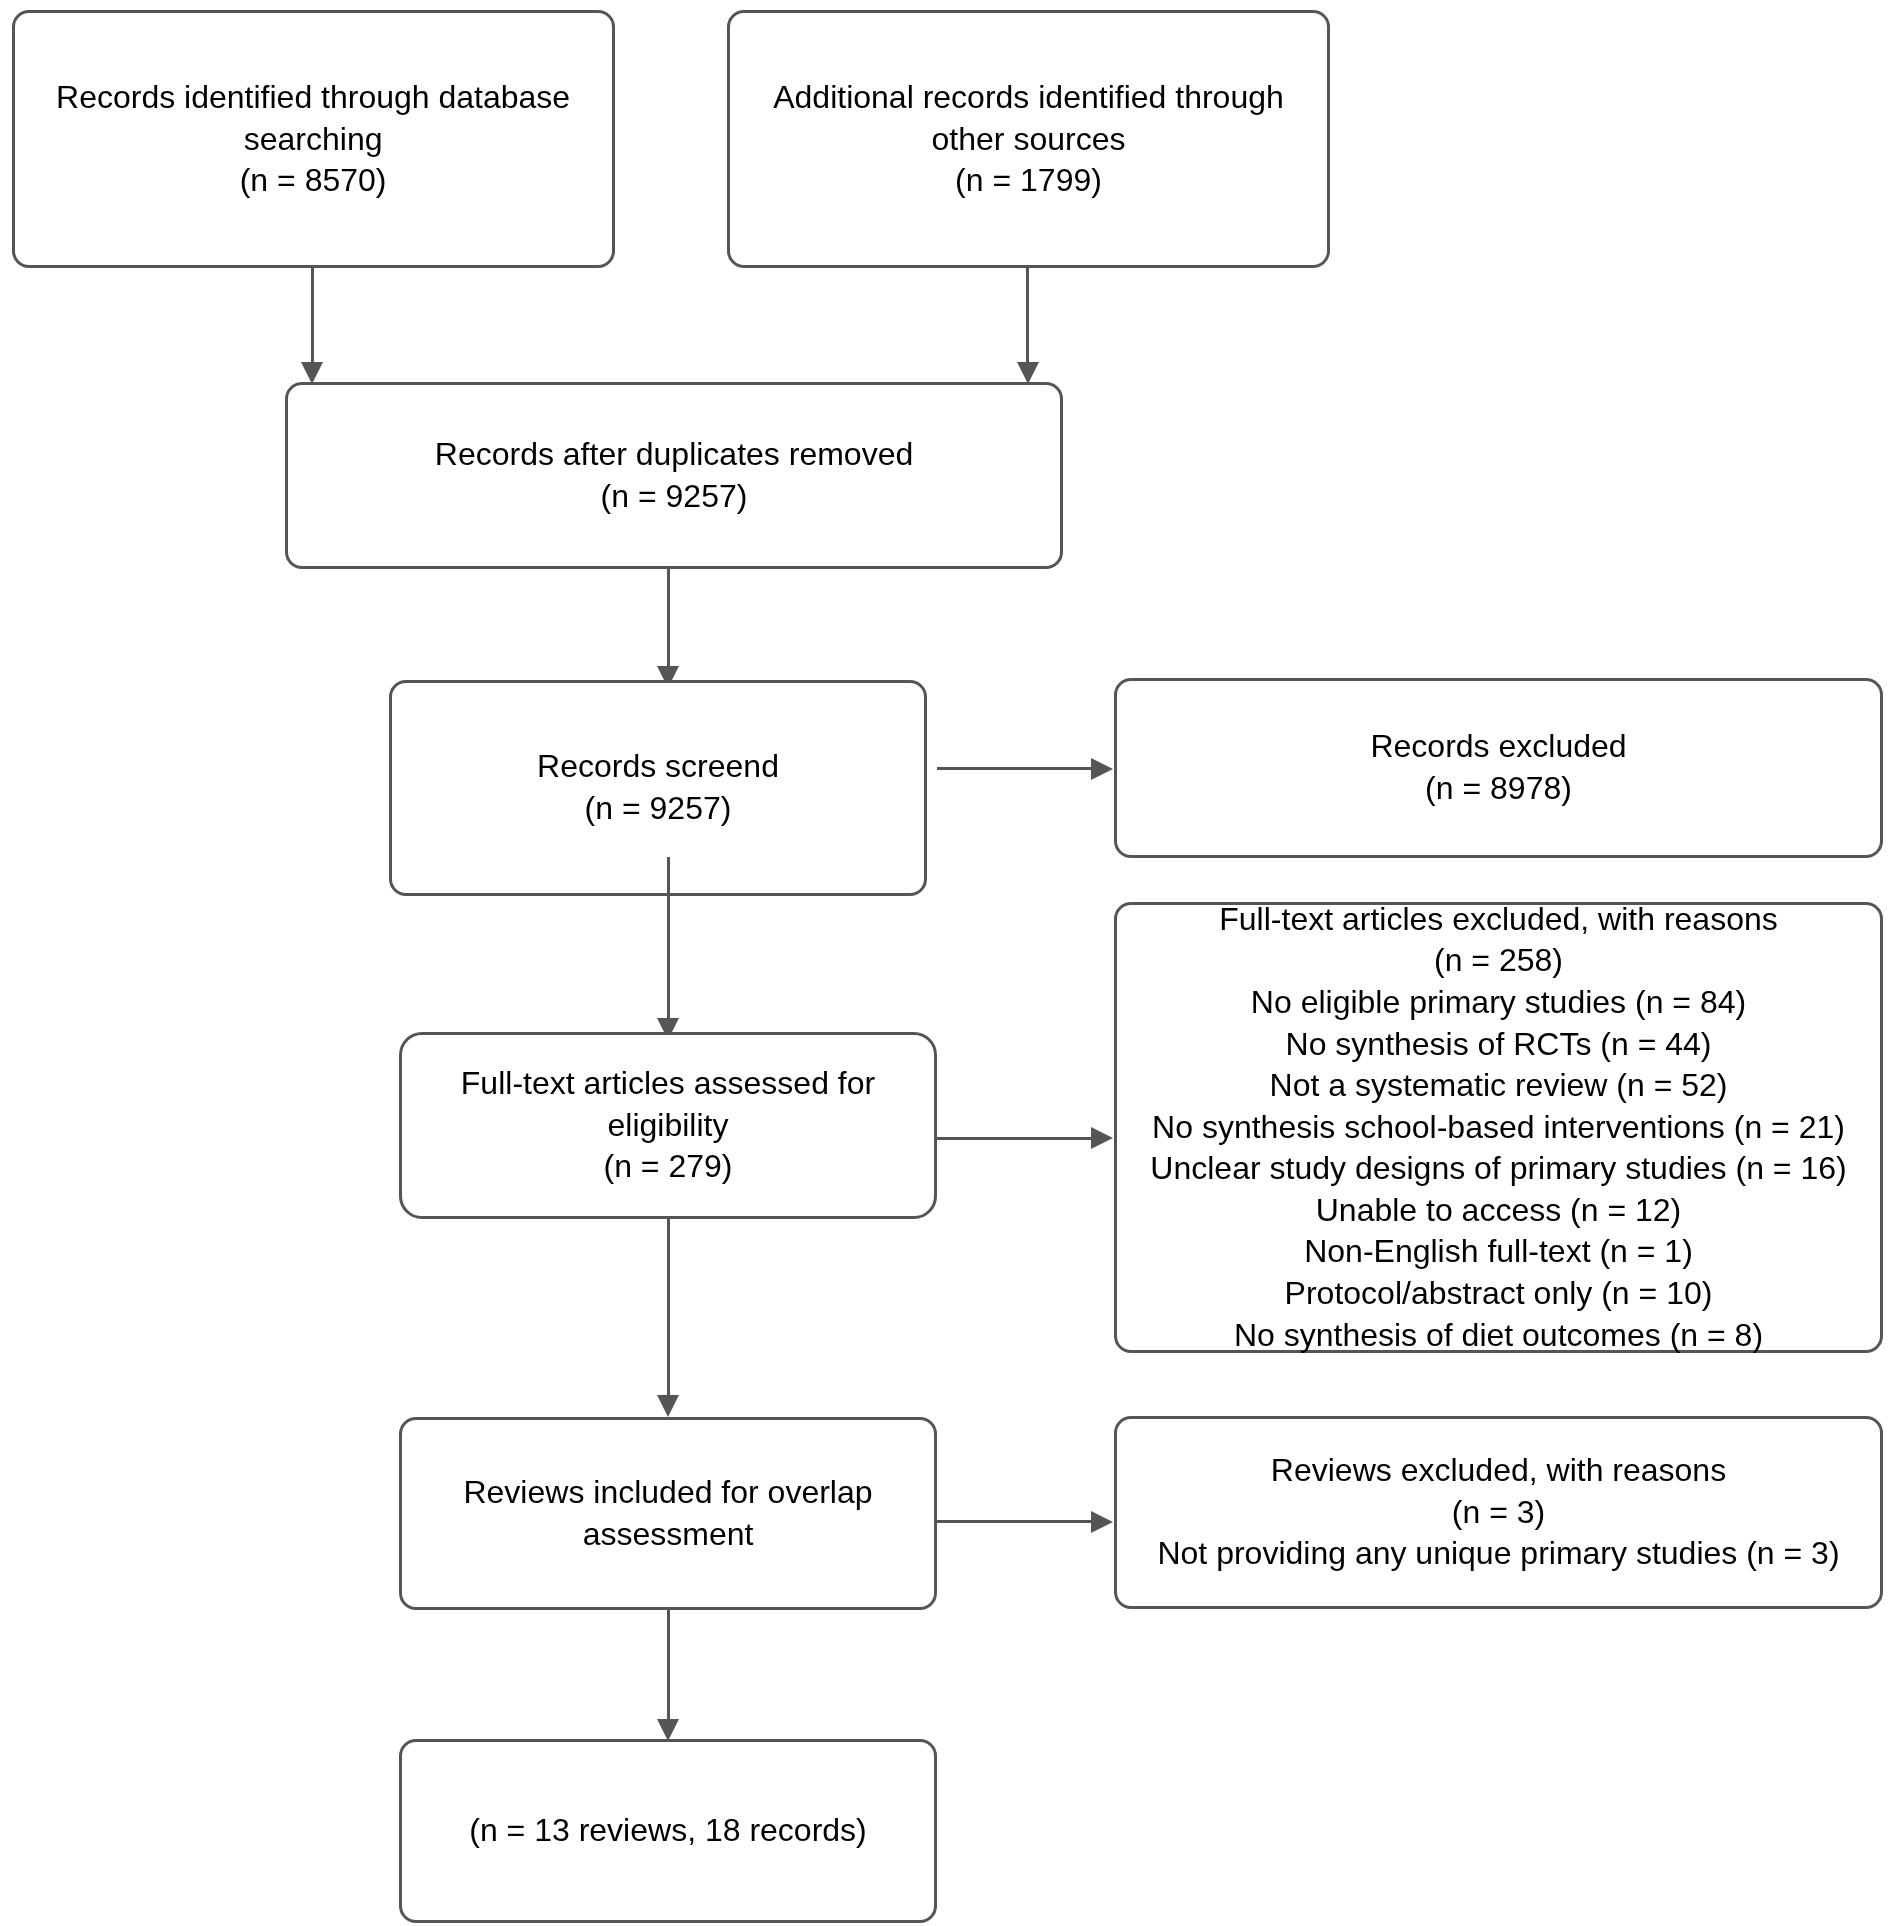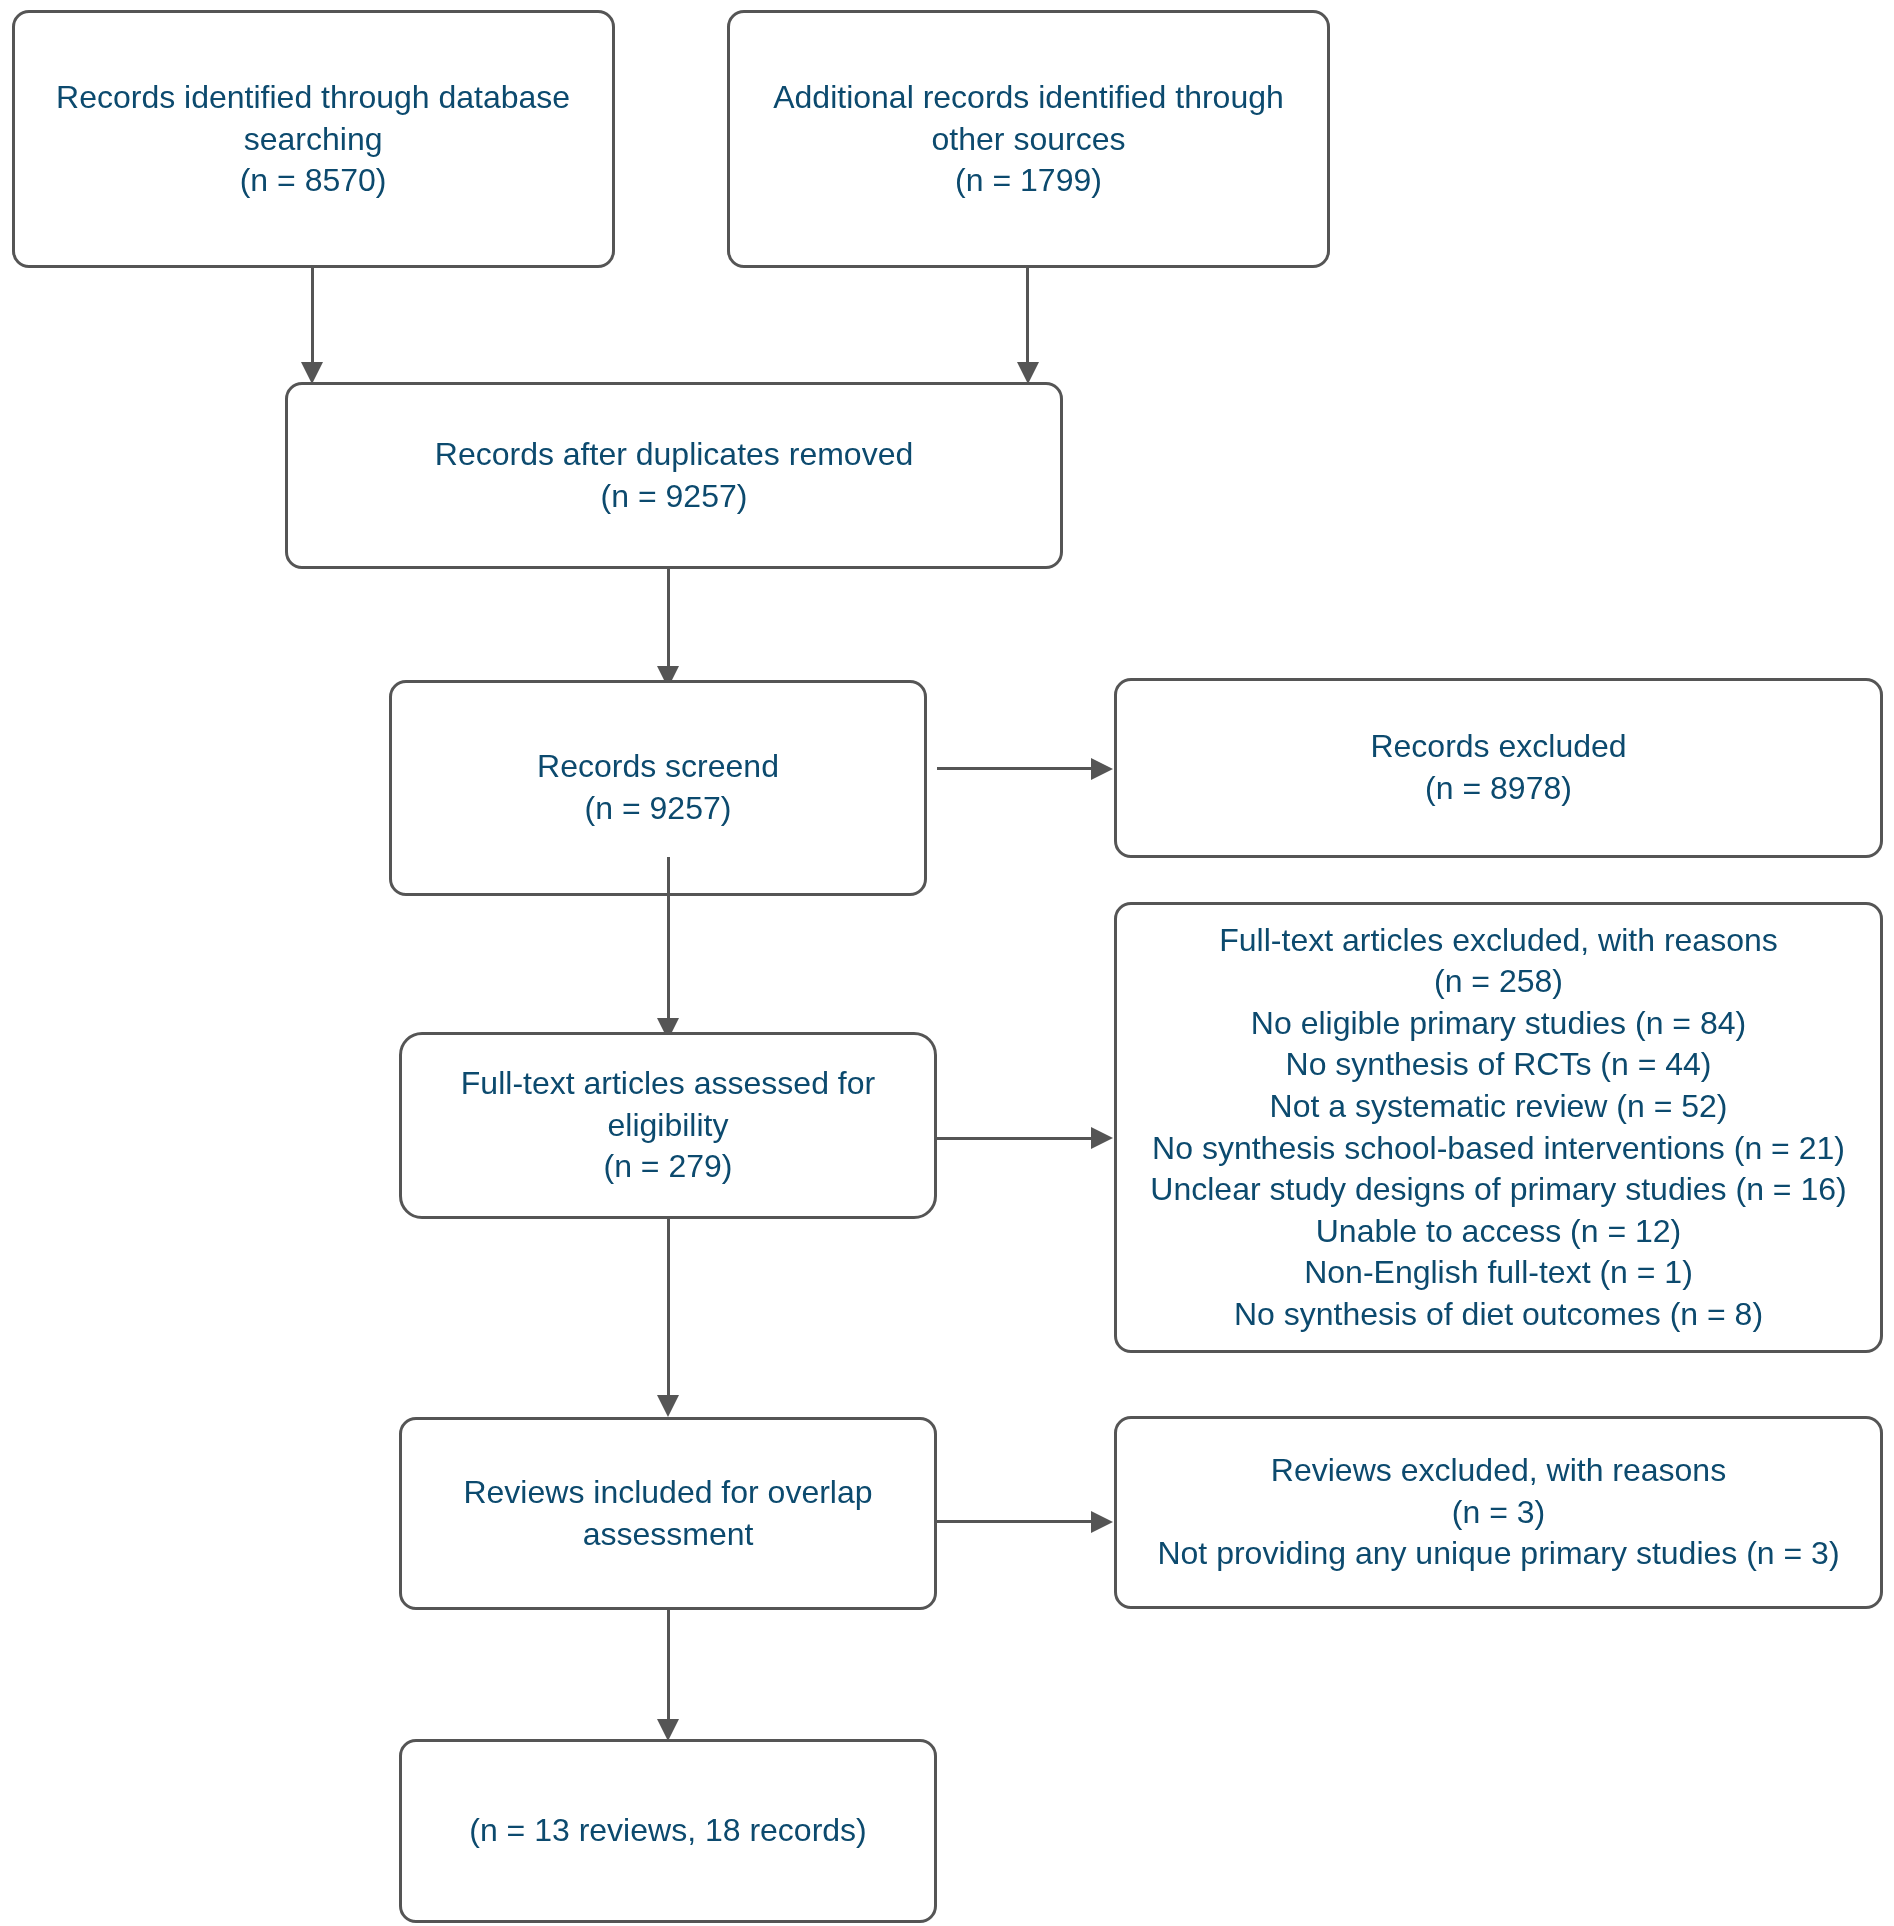--- a/index.html
+++ b/index.html
@@ -18,21 +18,21 @@
   .node {
     position: absolute;
     box-sizing: border-box;
     border: 3.2px solid #555555;
     border-radius: 17px;
     background: #ffffff;
     display: flex;
     align-items: center;
     justify-content: center;
     text-align: center;
-    color: #0c4a6e;
+    color: #000000;
     font-size: 32px;
     line-height: 1.30;
     padding: 11.6px 19.3px;
   }
   .node .lines { width: 100%; }
   .node .line { display: block; white-space: nowrap; }
 
   
   .vline, .hline {
     position: absolute;
@@ -124,20 +124,21 @@
     <span class="lines">
       <span class="line">Full-text articles excluded, with reasons</span>
       <span class="line">(n = 258)</span>
       <span class="line">No eligible primary studies (n = 84)</span>
       <span class="line">No synthesis of RCTs (n = 44)</span>
       <span class="line">Not a systematic review (n = 52)</span>
       <span class="line">No synthesis school-based interventions (n = 21)</span>
       <span class="line">Unclear study designs of primary studies (n = 16)</span>
       <span class="line">Unable to access (n = 12)</span>
       <span class="line">Non-English full-text (n = 1)</span>
+      <span class="line">Protocol/abstract only (n = 10)</span>
       <span class="line">No synthesis of diet outcomes (n = 8)</span>
     </span>
   </div>
 
   <div class="hline" style="left:937px; top:1137px; width:156px;"></div>
   <div class="arrowhead-right" style="left:1091px; top:1127px;"></div>
 
   <div class="vline" style="left:667px; top:1219px; height:180px;"></div>
   <div class="arrowhead-down" style="left:657px; top:1395px;"></div>
 

